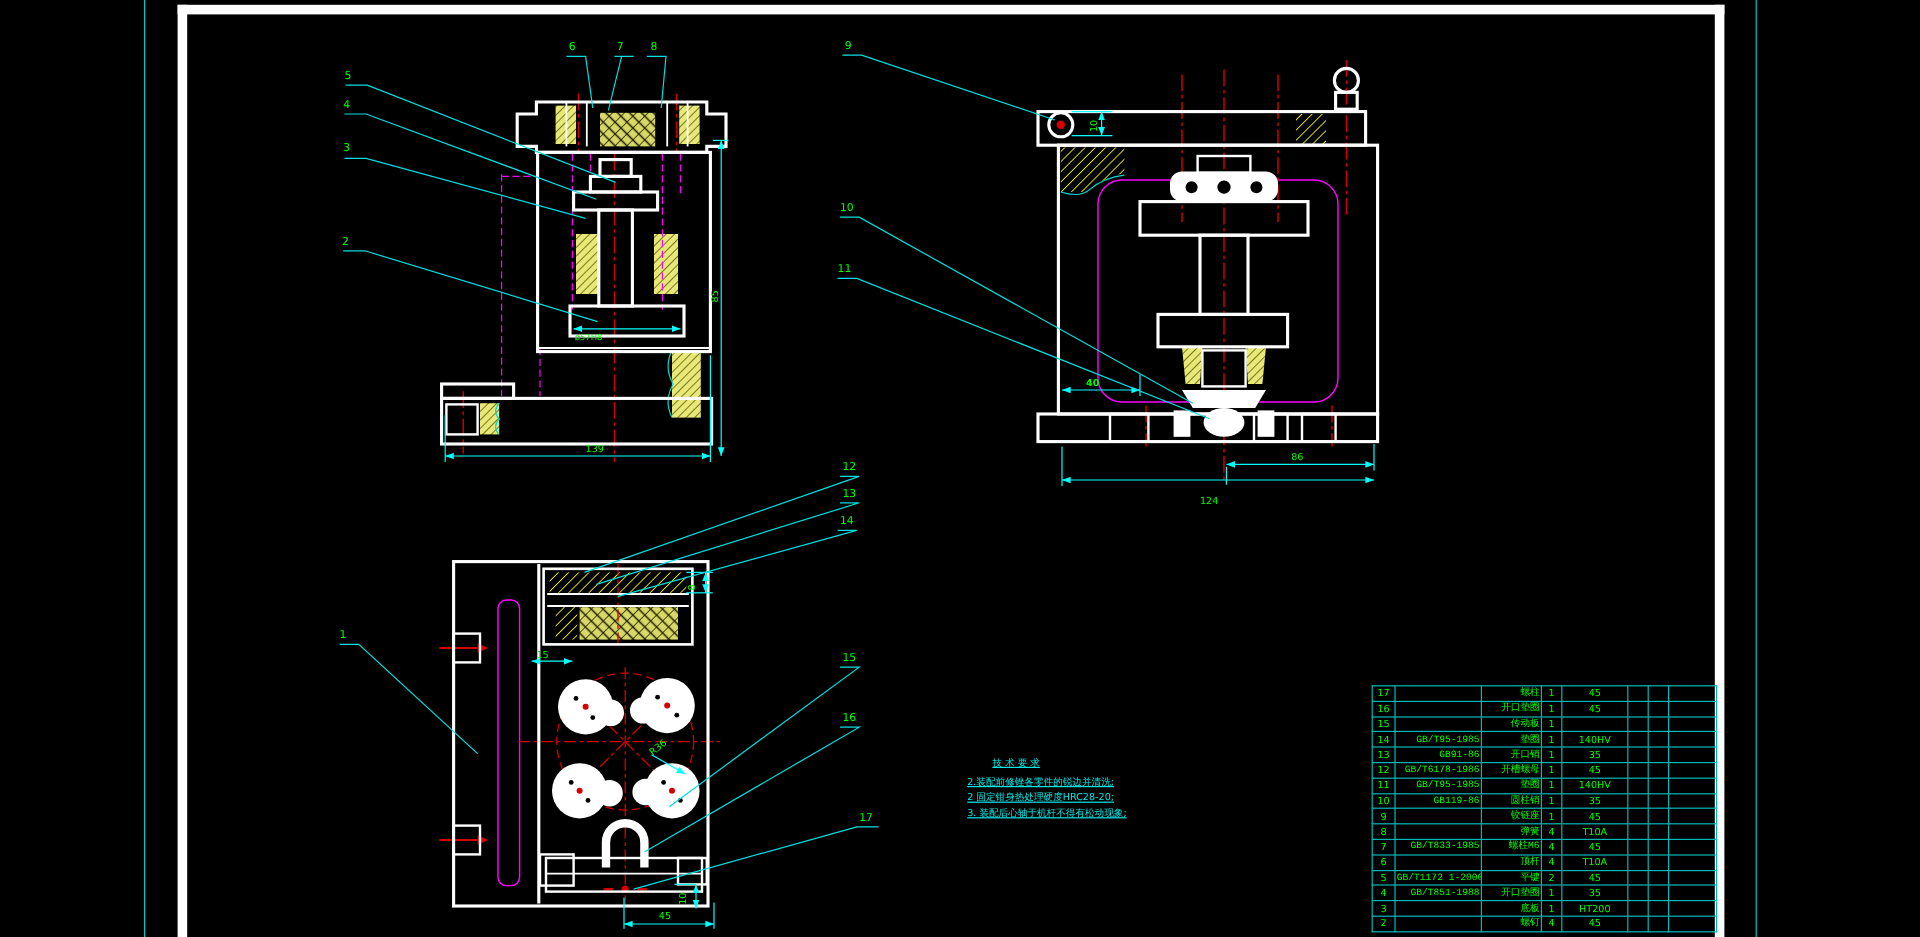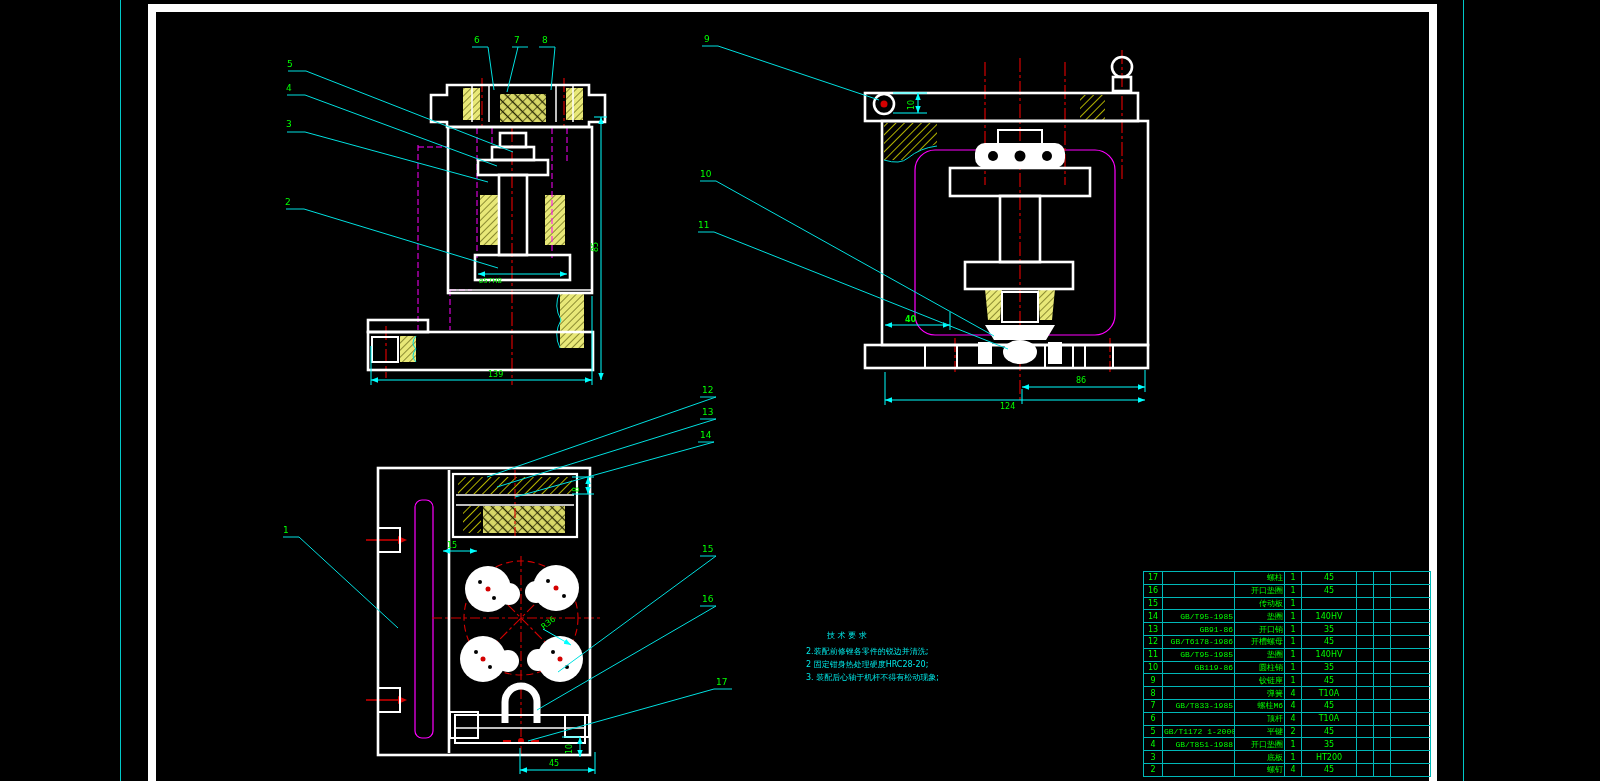--- a/index.html
+++ b/index.html
@@ -3,21 +3,21 @@
 <meta charset="utf-8">
 <style>
   html,body{margin:0;padding:0;background:#000;}
   #stage{position:relative;width:1600px;height:781px;background:#000;overflow:hidden;
          font-family:"DejaVu Sans",sans-serif;}
   .vline{position:absolute;top:0;bottom:0;width:1px;background:#00c8c8;}
   .wbar{position:absolute;background:#fff;}
   .lbl{position:absolute;color:#00ff00;font-size:9px;line-height:1;white-space:nowrap;}
   .dim{position:absolute;color:#00ff00;font-size:8px;line-height:1;white-space:nowrap;}
   .rot{transform:rotate(-90deg);transform-origin:0 0;}
-  .note{position:absolute;color:#00e8e8;font-size:8px;line-height:1;white-space:nowrap;}
+  .note{position:absolute;color:#00e8e8;font-size:8px;line-height:1;white-space:nowrap;text-decoration:underline;}
   table.bom{position:absolute;left:1143px;top:571px;width:287px;border-collapse:collapse;
             table-layout:fixed;}
   table.bom td{border:1px solid #00b8b8;color:#00ff00;font-size:8px;line-height:11px;
                height:11.8px;padding:0 1px;text-align:center;white-space:nowrap;overflow:hidden;}
   table.bom td.al{text-align:right;font-family:Liberation Mono, monospace;}
   svg{position:absolute;left:0;top:0;}
 </style>
 </head>
 <body>
 
@@ -280,21 +280,21 @@
   <span class="lbl" style="left:702px;top:545px;">15</span>
   <span class="lbl" style="left:702px;top:595px;">16</span>
   <span class="lbl" style="left:716px;top:678px;">17</span>
 
   <span class="dim" style="left:488px;top:371px;">139</span>
   <span class="dim" style="left:479px;top:278px;font-size:7px;">ø57H8</span>
   <span class="dim rot" style="left:592px;top:252px;">85</span>
   <span class="dim rot" style="left:908px;top:110px;">10</span>
   <span class="dim" style="left:905px;top:316px;font-weight:bold;">40</span>
   <span class="dim" style="left:1076px;top:377px;">86</span>
-  <span class="dim" style="left:1000px;top:403px;">124</span>
+  <span class="dim" style="left:1000px;top:414px;">124</span>
   <span class="dim" style="left:447px;top:542px;">15</span>
   <span class="dim rot" style="left:573px;top:492px;">8</span>
   <span class="dim" style="left:540px;top:625px;transform:rotate(-38deg);transform-origin:0 0;">R36</span>
   <span class="dim rot" style="left:566px;top:754px;">10</span>
   <span class="dim" style="left:549px;top:760px;">45</span>
 
   <div>
     <span class="note" style="left:827px;top:632px;">技 术 要 求</span>
     <span class="note" style="left:806px;top:648px;">2.装配前修锉各零件的锐边并清洗;</span>
     <span class="note" style="left:806px;top:661px;">2 固定钳身热处理硬度HRC28-20;</span>

